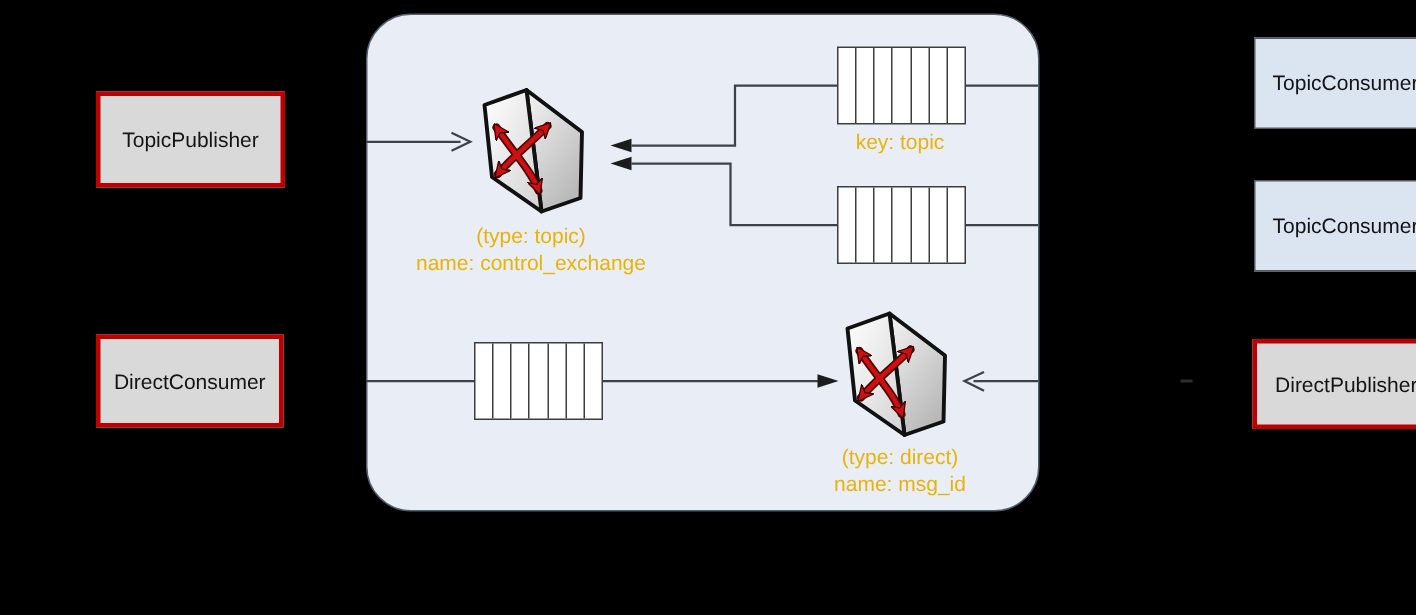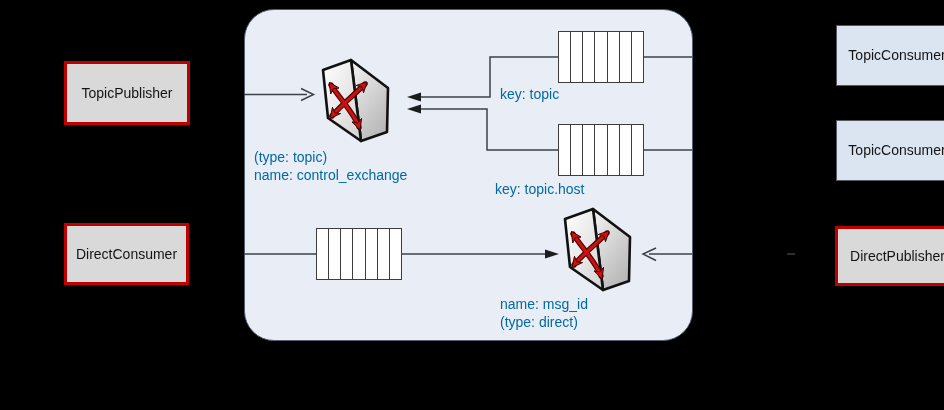--- a/index.html
+++ b/index.html
@@ -23,22 +23,22 @@
   }
   .box.red{background:#d9d9d9;border:3px solid #c00000;}
   .box.blue{background:#dbe5f1;border:1px solid #55585c;}
   .queue{
     position:absolute;z-index:3;display:flex;background:#ffffff;
     border:1.6px solid #3d3d3d;box-sizing:border-box;
   }
   .queue .cell{flex:1;border-right:1.2px solid #3d3d3d;}
   .queue .cell:last-child{border-right:none;}
   .dlabel{
-    position:absolute;z-index:3;text-align:left;font-size:14px;line-height:18px;
-    color:#0369a1;white-space:nowrap;
+    position:absolute;z-index:3;text-align:center;font-size:14px;line-height:18px;
+    color:#eab308;white-space:nowrap;
   }
   .xicon{position:absolute;z-index:3;}
   .defs-holder{position:absolute;width:0;height:0;overflow:hidden;}
 </style>
 </head>
 <body>
 
 <div class="stage">
 
   <svg class="defs-holder" aria-hidden="true">
@@ -119,22 +119,22 @@
   </svg>
   <div class="dlabel" style="left:254px;top:148px;width:200px">
     <div>(type: topic)</div>
     <div>name: control_exchange</div>
   </div>
 
   <svg class="xicon" style="left:563px;top:207px" width="70" height="86" viewBox="0 0 70 86">
     <use href="#exchange-shape"></use>
   </svg>
   <div class="dlabel" style="left:500px;top:295px;width:200px">
+    <div>(type: direct)</div>
     <div>name: msg_id</div>
-    <div>(type: direct)</div>
   </div>
 
   <div class="queue" style="left:558px;top:31px;width:86px;height:52px">
     <span class="cell"></span>
       <span class="cell"></span>
       <span class="cell"></span>
       <span class="cell"></span>
       <span class="cell"></span>
       <span class="cell"></span>
       <span class="cell"></span>
@@ -143,21 +143,20 @@
 
   <div class="queue" style="left:558px;top:124px;width:86px;height:52px">
     <span class="cell"></span>
       <span class="cell"></span>
       <span class="cell"></span>
       <span class="cell"></span>
       <span class="cell"></span>
       <span class="cell"></span>
       <span class="cell"></span>
   </div>
-  <div class="dlabel" style="left:495px;top:180px;width:200px">key: topic.host</div>
 
   <div class="queue" style="left:316px;top:228px;width:86px;height:52px">
     <span class="cell"></span>
       <span class="cell"></span>
       <span class="cell"></span>
       <span class="cell"></span>
       <span class="cell"></span>
       <span class="cell"></span>
       <span class="cell"></span>
   </div>

